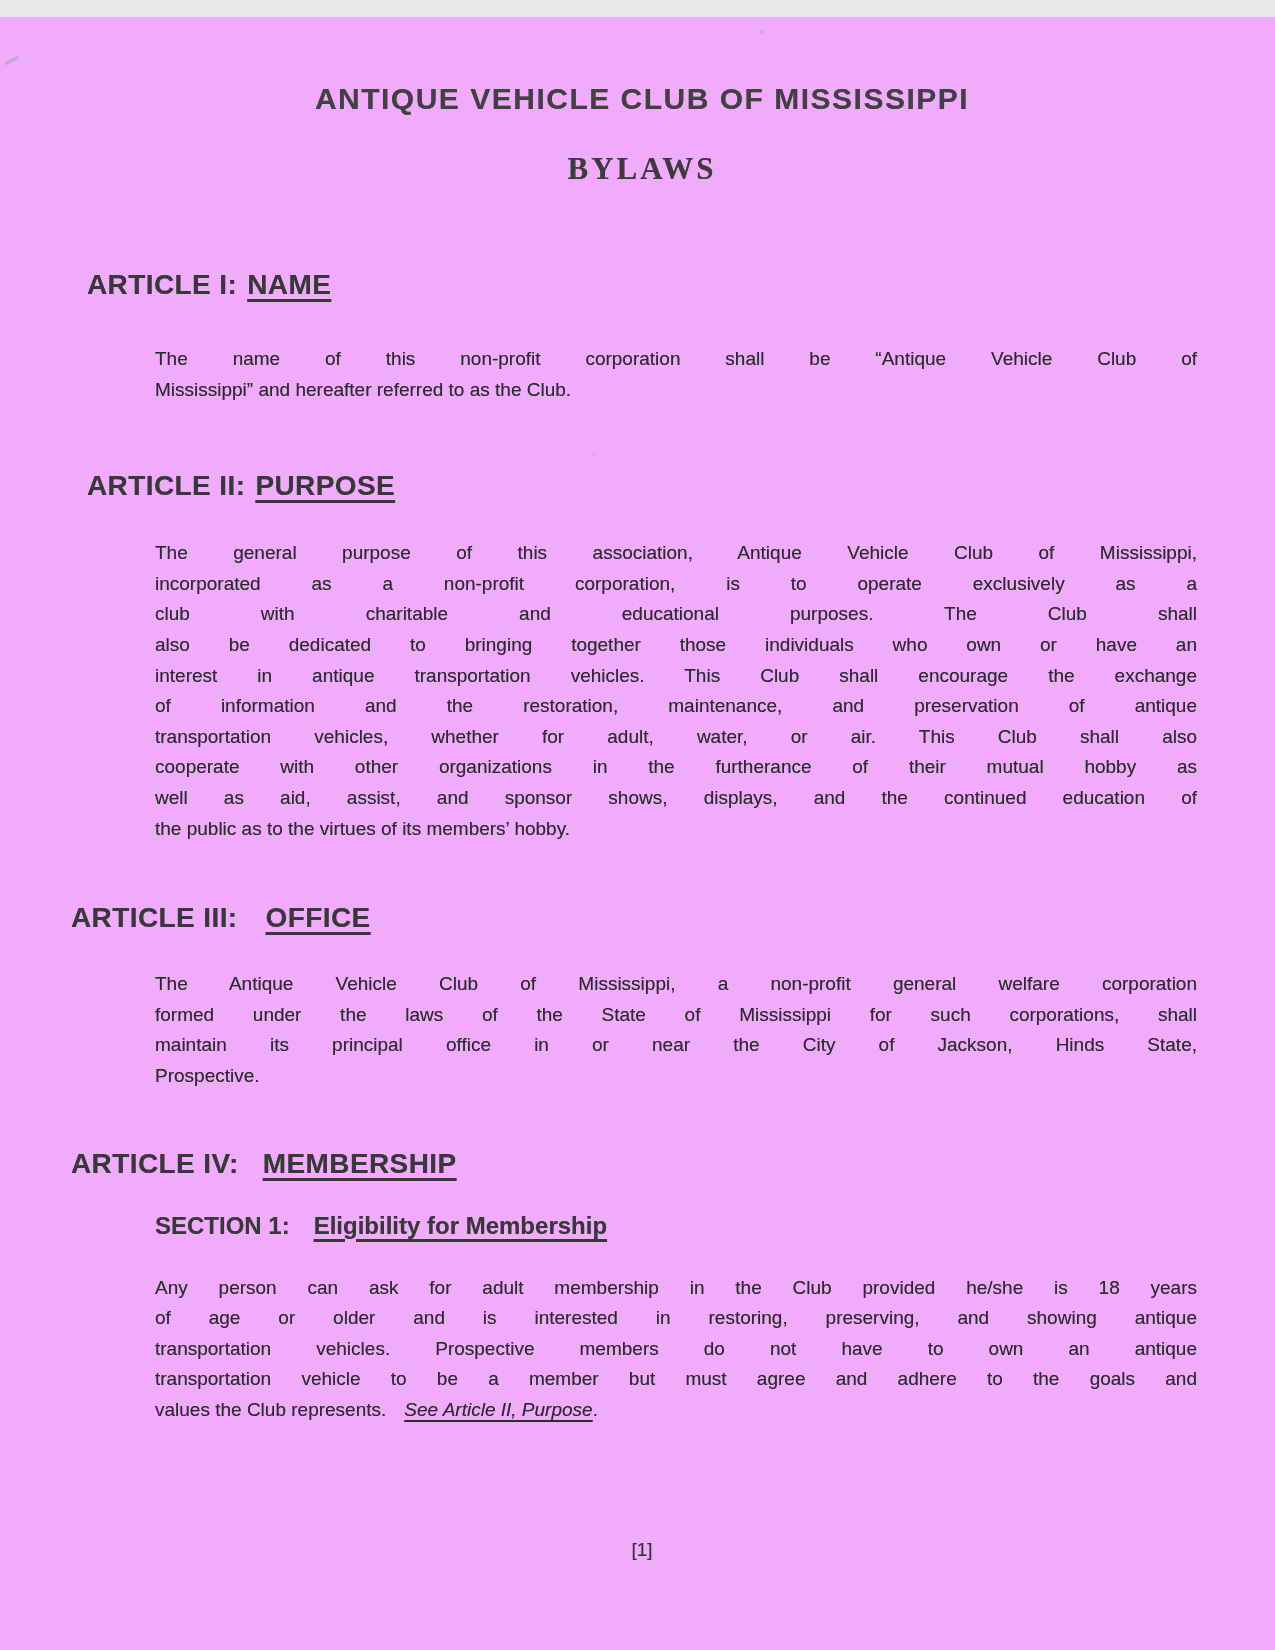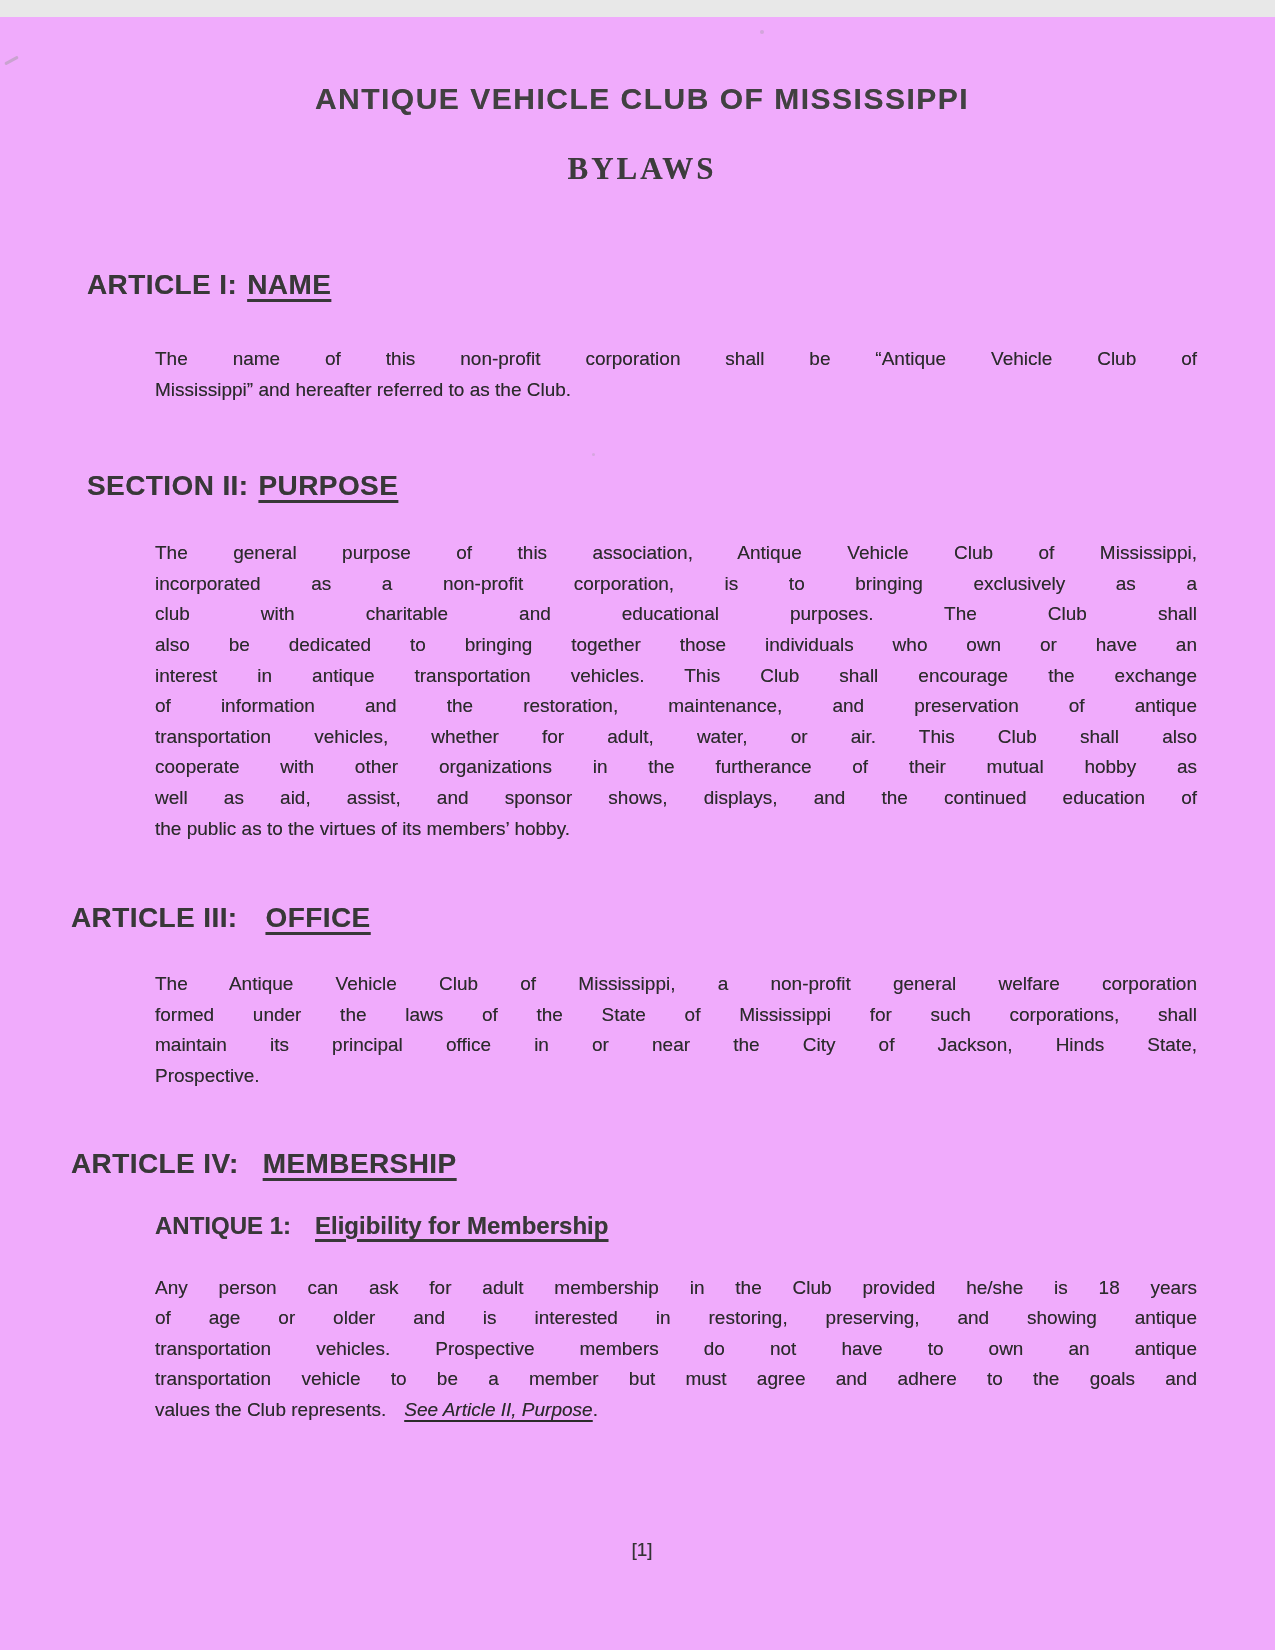--- a/index.html
+++ b/index.html
@@ -128,25 +128,25 @@
 
   <div class="article-heading mt-art1 fuzz">
     <span class="h-label gap-sm">ARTICLE I:</span><span class="h-title">NAME</span>
   </div>
   <div class="body-para mt-p1 fuzz">
     <div class="line">The name of this non-profit corporation shall be “Antique Vehicle Club of</div>
     <div class="line last">Mississippi” and hereafter referred to as the Club.</div>
   </div>
 
   <div class="article-heading mt-art2 fuzz">
-    <span class="h-label gap-sm">SECTION II:</span><span class="h-title">PURPOSE</span>
+    <span class="h-label gap-sm">ARTICLE II:</span><span class="h-title">PURPOSE</span>
   </div>
   <div class="body-para mt-p2 fuzz">
     <div class="line">The general purpose of this association, Antique Vehicle Club of Mississippi,</div>
-    <div class="line">incorporated as a non-profit corporation, is to bringing exclusively as a</div>
+    <div class="line">incorporated as a non-profit corporation, is to operate exclusively as a</div>
     <div class="line">club with charitable and educational purposes.  The Club shall</div>
     <div class="line">also be dedicated to bringing together those individuals who own or have an</div>
     <div class="line">interest in antique transportation vehicles. This Club shall encourage the exchange</div>
     <div class="line">of information and the restoration, maintenance, and preservation of antique</div>
     <div class="line">transportation vehicles, whether for adult, water, or air. This Club shall also</div>
     <div class="line">cooperate with other organizations in the furtherance of their mutual hobby as</div>
     <div class="line">well as aid, assist, and sponsor shows, displays, and the continued education of</div>
     <div class="line last">the public as to the virtues of its members’ hobby.</div>
   </div>
 
@@ -158,21 +158,21 @@
     <div class="line">formed under the laws of the State of Mississippi for such corporations, shall</div>
     <div class="line">maintain its principal office in or near the City of Jackson, Hinds State,</div>
     <div class="line last">Prospective.</div>
   </div>
 
   <div class="article-heading outdent mt-art4 fuzz">
     <span class="h-label gap-md">ARTICLE IV:</span><span class="h-title">MEMBERSHIP</span>
   </div>
 
   <div class="section-heading fuzz">
-    <span class="h-label gap-md">ANTIQUE 1:</span><span class="h-title">Eligibility for Membership</span>
+    <span class="h-label gap-md">SECTION 1:</span><span class="h-title">Eligibility for Membership</span>
   </div>
 
   <div class="body-para mt-p4 fuzz">
     <div class="line">Any person can ask for adult membership in the Club provided he/she is 18 years</div>
     <div class="line">of age or older and is interested in restoring, preserving, and showing antique</div>
     <div class="line">transportation vehicles. Prospective members do not have to own an antique</div>
     <div class="line">transportation vehicle to be a member but must agree and adhere to the goals and</div>
     <div class="line last"><span>values the Club represents.</span><span class="ref">See Article II, Purpose</span><span>.</span></div>
   </div>
 

